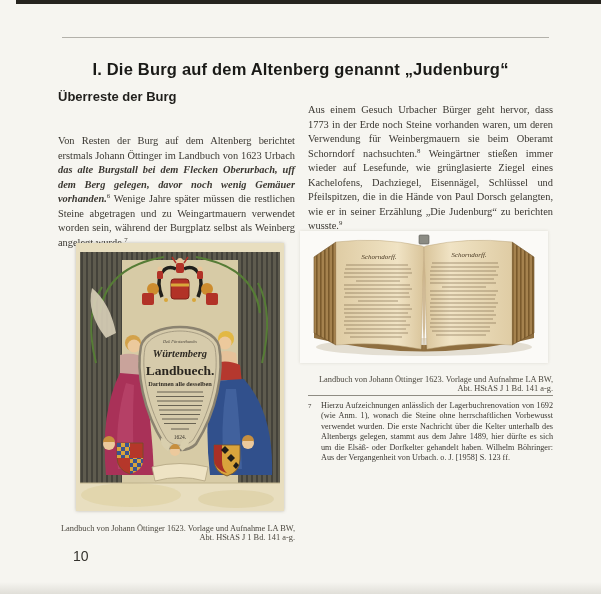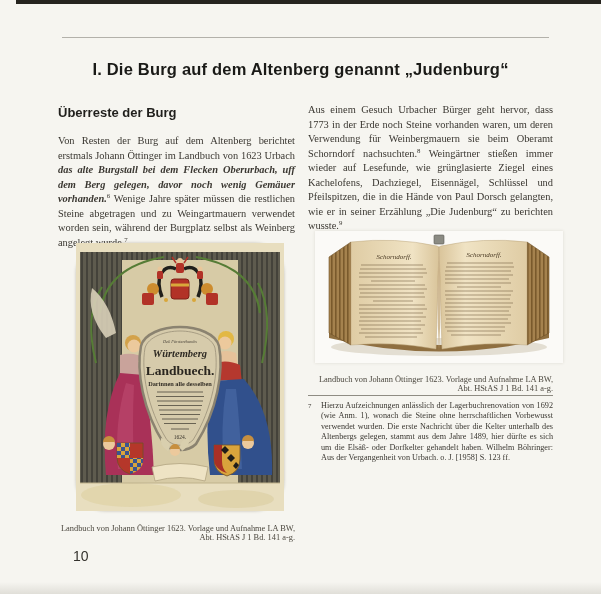--- a/index.html
+++ b/index.html
@@ -15,34 +15,34 @@
     pointer-events:none;
   }
   .scan-edge-top{position:absolute; left:16px; top:0; width:585px; height:4px; background:#26241f;}
   .title-rule{position:absolute; left:62px; top:37px; width:487px; height:1px; background:#b3b1aa;}
   .page-title{
     position:absolute; left:0; top:49px; width:100%; text-align:center;
     font-family:"Liberation Sans", sans-serif; font-weight:bold; font-size:16.5px;
     letter-spacing:0.2px; color:#1a1a17;
   }
   .section-heading{
-    position:absolute; left:58px; top:94px;
+    position:absolute; left:58px; top:78px;
     font-family:"Liberation Sans", sans-serif; font-weight:bold; font-size:13px; color:#201f1c;
   }
   .body-para{
     position:absolute; width:237px; font-size:10.4px; line-height:14.5px;
     text-align:justify; color:#3a3731;
   }
   #para-left{left:58px; top:124px;}
   #para-right{left:308px; top:93px; width:245px;}
   .quote-it{font-style:italic;font-weight:bold;}
   sup.fnmark{font-size:6.8px; line-height:0; vertical-align:4px;}
   .figure{position:absolute; display:block;}
-  #figure-left{left:76px; top:243px; width:208px; height:268px; box-shadow:0 0 3px rgba(90,80,55,0.35);border-radius:30px;}
-  #figure-right{left:315px; top:231px; width:248px; height:132px; box-shadow:0 0 3px rgba(90,80,55,0.15);text-align:center;}
+  #figure-left{left:76px; top:243px; width:208px; height:268px; box-shadow:0 0 3px rgba(90,80,55,0.35);}
+  #figure-right{left:300px; top:231px; width:248px; height:132px; box-shadow:0 0 3px rgba(90,80,55,0.15);text-align:center;}
   .caption{
     position:absolute; font-size:8.4px; line-height:9px; color:#4b473e;text-align:right;
   }
   #caption-left{left:58px; top:516px; width:237px;}
   #caption-right{left:308px; top:367px; width:245px;}
   .footnote-rule{position:absolute; left:308px; top:395px; width:245px; height:1px; background:#8f8c83;}
   #footnotes{position:absolute; left:308px; top:401px; width:245px;}
   .fn-item{display:flex; margin-bottom:3px;}
   .fn-num{flex:none; width:13px; font-size:6.8px; padding-top:1px; color:#3a3731;}
   .fn-text{flex:1; font-size:8.2px; line-height:10.4px; text-align:justify; color:#3a3731;}

